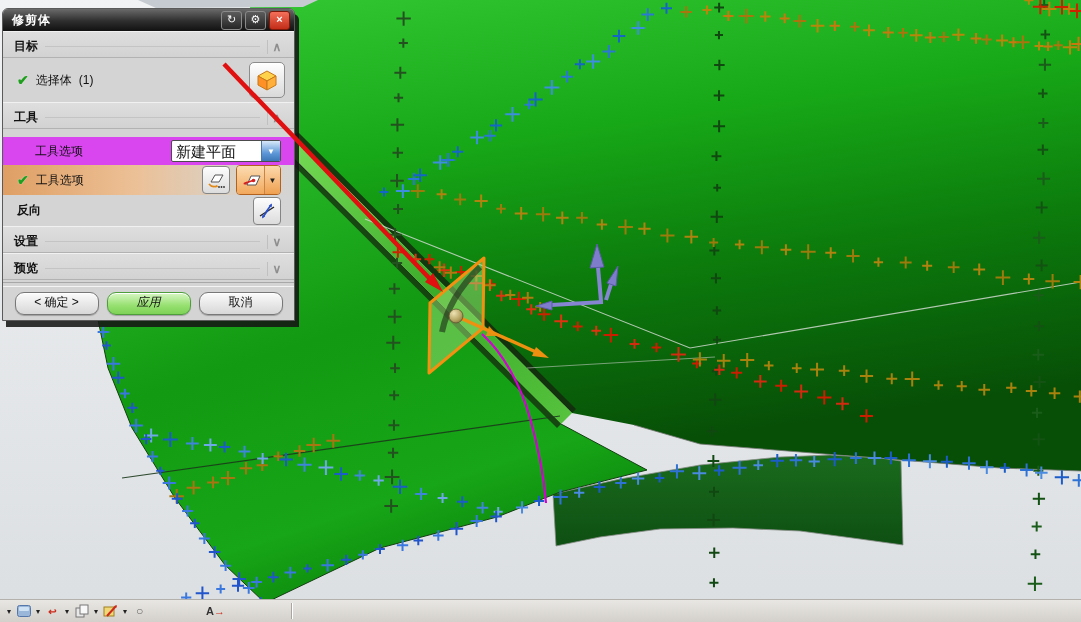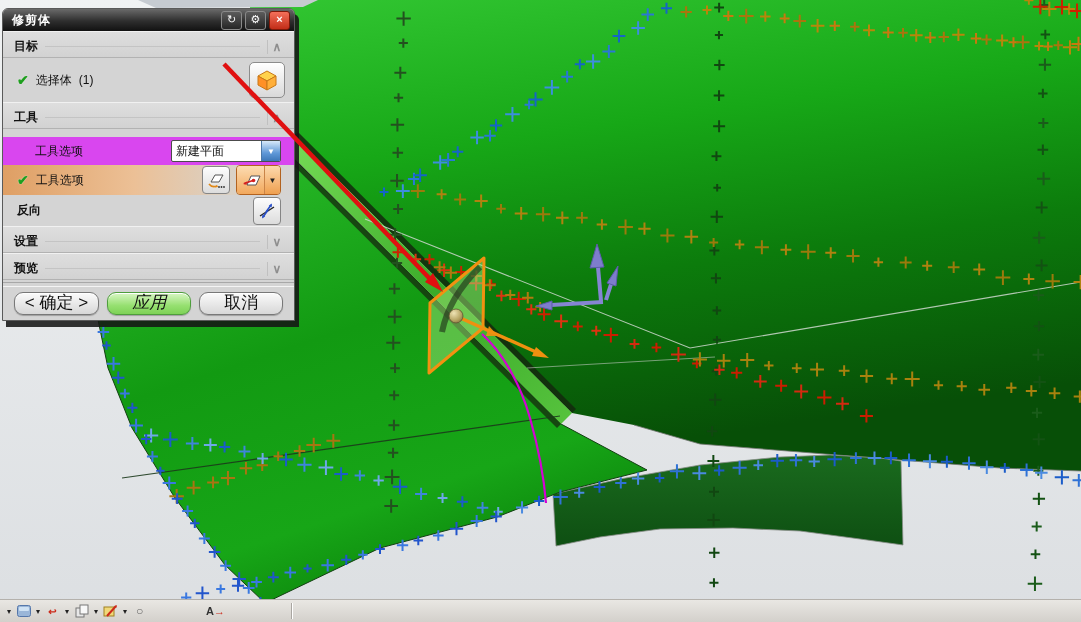--- a/index.html
+++ b/index.html
@@ -26,42 +26,42 @@
   .chev{color:#8e8e8e;font-weight:bold;font-size:12px;width:18px;text-align:center;
         border-left:1px solid #c0c0c0;}
   .rowT{height:44px;display:flex;align-items:center;padding:0 9px 0 14px;background:#d4d4d4;}
   .check{color:#1f9e1f;font-size:14px;font-weight:bold;margin-right:7px;text-shadow:0 0 1px #fff;}
   .cubebtn{margin-left:auto;width:34px;height:34px;border:1px solid #8c8c8c;border-radius:5px;
            background:linear-gradient(#ffffff,#d9d9d9);display:flex;align-items:center;
            justify-content:center;box-shadow:inset 0 1px 0 #fff;cursor:pointer;}
   .rowO{height:28px;display:flex;align-items:center;padding:0 13px 0 32px;background:#d946ef;margin-top:8px;}
   .dd{margin-left:auto;width:108px;height:20px;display:flex;border:1px solid #4c4c4c;
       border-radius:2px;background:#fff;cursor:pointer;}
-  .dd .val{flex:1;padding:2px 0 0 4px;font-size:12px;white-space:nowrap;}
+  .dd .val{flex:1;padding:2px 0 0 4px;font-size:15px;white-space:nowrap;}
   .dd .arr{width:18px;border-left:1px solid #4c78a8;border-radius:0 1px 1px 0;
            background:linear-gradient(#d7e9fa,#5f98d8 60%,#3d77b8);color:#fff;font-size:8px;
            display:flex;align-items:center;justify-content:center;}
   .rowP{height:30px;display:flex;align-items:center;padding:0 13px 0 14px;
         background:linear-gradient(90deg,#df9f64 0,#ecc096 45%,#d9d2c8 80%,#d4d4d4 100%);}
   .sqbtn{width:26px;height:26px;border:1px solid #858585;border-radius:4px;
          background:linear-gradient(#fdfdfd,#dcdcdc);display:flex;align-items:center;
          justify-content:center;box-shadow:inset 0 1px 0 #fff;cursor:pointer;}
   .grpbtn{margin-left:6px;height:28px;display:flex;border:1px solid #b2621f;border-radius:4px;
           overflow:hidden;cursor:pointer;}
   .grpbtn .ic{width:27px;display:flex;align-items:center;justify-content:center;
               background:linear-gradient(#fcdcb2,#f2a85c);}
   .grpbtn .da{width:15px;display:flex;align-items:center;justify-content:center;
               border-left:1px solid #c98448;background:linear-gradient(#fcd9ad,#efa050);
               font-size:8px;color:#222;}
   .rowR{height:31px;display:flex;align-items:center;padding:0 13px 0 14px;background:#d4d4d4;font-weight:bold;}
   .sep{height:3px;border-top:1px solid #a8a8a8;border-bottom:1px solid #f4f4f4;margin-top:2px;}
   .btnrow{height:33px;display:flex;align-items:center;justify-content:center;gap:8px;
           background:#d4d4d4;}
   .pbtn{min-width:62px;height:21px;padding:0 10px;border:1px solid #787878;border-radius:9px;
-        background:linear-gradient(#fbfbfb,#d7d7d7);font-size:17px;line-height:19px;
+        background:linear-gradient(#fbfbfb,#d7d7d7);font-size:12px;line-height:19px;
         text-align:center;box-shadow:inset 0 1px 0 #fff,0 1px 1px rgba(0,0,0,.25);cursor:pointer;}
   .pbtn.apply{background:linear-gradient(#d8f6c4,#96e070 60%,#7ed257);border-color:#4e9e3c;font-style:italic;}
 
   
   .btoolbar{position:absolute;left:0;bottom:0;width:1081px;height:22px;z-index:15;
             background:linear-gradient(#e9e7e3,#d3d0cb);border-top:1px solid #b4b1ac;
             display:flex;align-items:center;padding-left:4px;font-size:10px;color:#333;}
   .btoolbar .caret{font-size:8px;color:#222;margin:0 3px;}
   .ticon{width:17px;height:15px;display:flex;align-items:center;justify-content:center;margin:0 1px;}
   .tsep{width:1px;height:16px;background:#a9a6a1;margin-left:66px;box-shadow:1px 0 0 #fff;}

